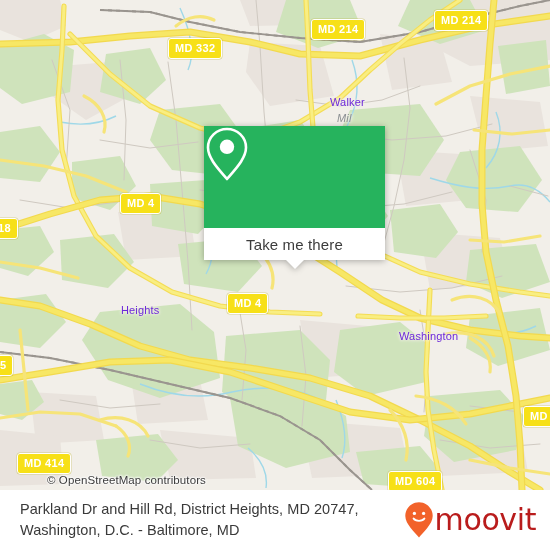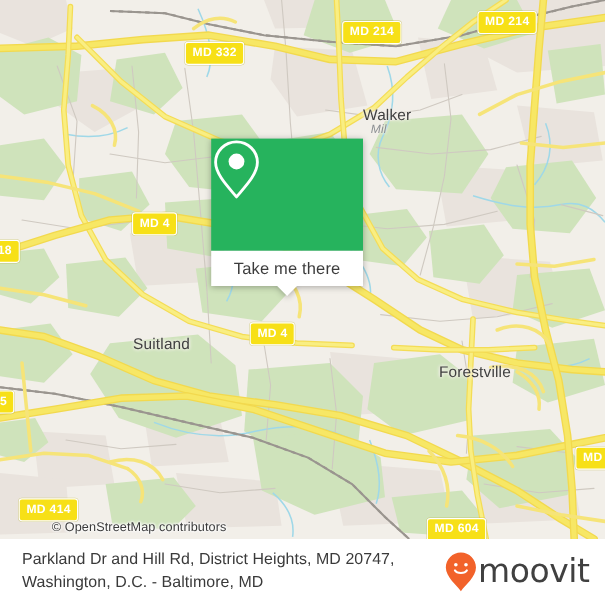--- a/index.html
+++ b/index.html
@@ -29,22 +29,22 @@
     letter-spacing: .1px;
     white-space: nowrap;
     text-shadow: 0 0 3px #fff, 0 0 3px #fff, 0 0 3px #fff, 0 0 2px #fff;
     z-index: 30;
     padding-left: 41px;
   }
 
   
   .place {
     position: absolute;
-    font-size: 14px;
-    color: #404040;
+    font-size: 11px;
+    color: #6d28d9;
     white-space: nowrap;
     letter-spacing: .15px;
     text-shadow: 0 0 3px #f2efe9, 0 0 3px #f2efe9, 0 0 4px #f2efe9;
     z-index: 12;
   }
   .place.small { font-size: 11px; color: #8b8f92; }
 
   
   .shield {
     position: absolute;
@@ -58,22 +58,22 @@
     padding: 3.5px 6px 4px 6px;
     white-space: nowrap;
     letter-spacing: .3px;
     box-shadow: 0 0 0 0.5px rgba(180,170,40,.45);
     z-index: 14;
   }
 
   
   #popup {
     position: absolute;
-    left: 192px; top: 126px;
-    width: 138px;
+    left: 204px; top: 126px;
+    width: 181px;
     z-index: 25;
     filter: drop-shadow(0 1px 3px rgba(0,0,0,.30));
   }
   #popup-head {
     height: 102px;
     background: #26b35d;
     display: flex;
     align-items: center;
     justify-content: center;
   }
@@ -119,21 +119,21 @@
     flex: 1;
   }
   #footer-text div { white-space: nowrap; }
   #logo {
     display: flex;
     align-items: center;
     padding-right: 14px;
   }
   #logo-word {
     font-size: 30px;
-    color: #404040;
+    color: #b91c1c;
     letter-spacing: -0.4px;
     font-weight: normal;
     margin-left: 1px;
     line-height: 30px;
     font-family: "DejaVu Sans", sans-serif;
   }
 </style>
 </head>
 <body>
 
@@ -314,22 +314,22 @@
 
         <path class="sec" d="M550,66 L510,74 L470,86 L436,104"></path>
         <path class="sec" d="M550,130 L512,134 L474,130"></path>
         <path class="sec" d="M540,236 L504,242 L470,240"></path>
         <path class="sec" d="M550,474 L510,468 L470,460"></path>
       </g>
     </svg>
 
     <div class="place" style="left:330px; top:96px;">Walker</div>
     <div class="place small" style="left:337px; top:112px;font-style:italic;">Mil</div>
-    <div class="place" style="left:121px; top:304px;">Suitland</div>
-    <div class="place" style="left:399px; top:330px;">Forestville</div>
+    <div class="place" style="left:121px; top:304px;">Heights</div>
+    <div class="place" style="left:399px; top:330px;">Washington</div>
 
     <div class="shield" style="left:152px; top:38px;margin-left:16px;">MD 332</div>
     <div class="shield" style="left:311px; top:19px;">MD 214</div>
     <div class="shield" style="left:434px; top:10px;">MD 214</div>
     <div class="shield" style="left:120px; top:193px;">MD 4</div>
     <div class="shield" style="left:-9px;  top:218px;">18</div>
     <div class="shield" style="left:227px; top:293px;">MD 4</div>
     <div class="shield" style="left:-7px;  top:355px;">5</div>
     <div class="shield" style="left:523px; top:406px;">MD 4</div>
     <div class="shield" style="left:17px;  top:453px;">MD 414</div>

